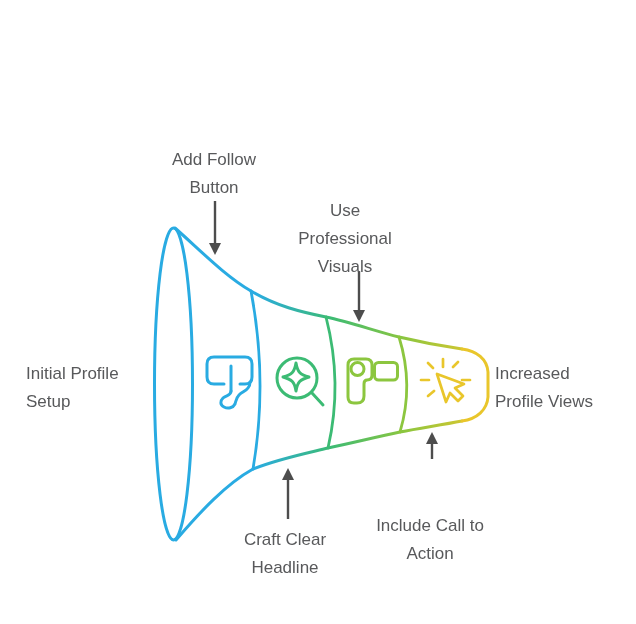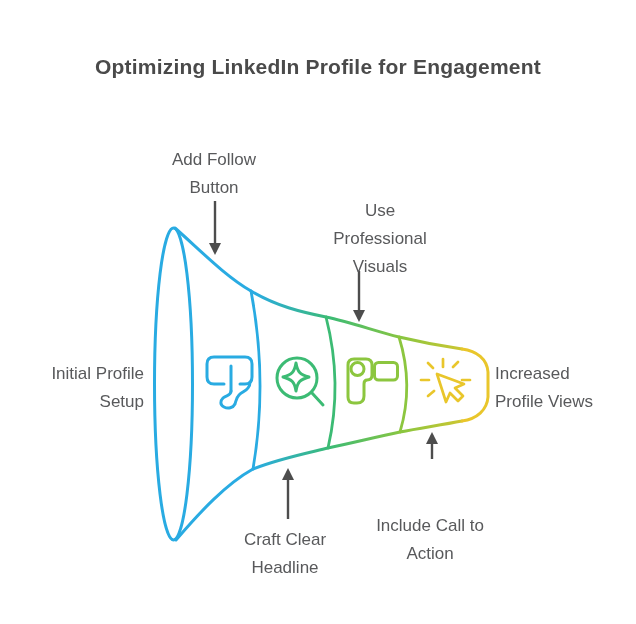--- a/index.html
+++ b/index.html
@@ -9,34 +9,33 @@
   }
   .canvas{position:absolute;inset:0;width:636px;height:624px;}
   .title{
     position:absolute;left:0;top:55px;width:636px;text-align:center;
     font-size:21px;font-weight:bold;color:#4A4A4A;letter-spacing:.2px;
   }
   .lbl{
     position:absolute;font-size:17px;line-height:28px;color:#58595B;
   }
   .lbl.center{transform:translateX(-50%);text-align:center;}
-  .lbl-initial{right:492px;top:360px;width:118px;text-align:right;}
+  .lbl-initial{right:492px;top:360px;width:118px;text-align:left;}
   .lbl-addfollow{left:214px;top:146px;width:106px;}
-  .lbl-visuals{left:380px;top:197px;width:112px;}
+  .lbl-visuals{left:345px;top:197px;width:112px;}
   .lbl-increased{left:495px;top:360px;width:126px;text-align:left;}
   .lbl-craft{left:285px;top:526px;width:106px;}
   .lbl-cta{left:430px;top:470px;width:132px;margin-top:42px;}
   svg{position:absolute;left:0;top:0;}
 </style>
 </head>
 <body>
 
 <div class="canvas">
 
-  <div class="title">Optimizing LinkedIn Profile for Engagement</div>
 
   <svg width="636" height="624" viewBox="0 0 636 624">
     <defs>
       <linearGradient id="funnelGrad" gradientUnits="userSpaceOnUse" x1="154" y1="0" x2="488" y2="0">
         <stop offset="0" stop-color="#29ABE2"></stop>
         <stop offset="0.30" stop-color="#29ABE2"></stop>
         <stop offset="0.53" stop-color="#3CBB74"></stop>
         <stop offset="0.75" stop-color="#8CC63F"></stop>
         <stop offset="1" stop-color="#E9C62B"></stop>
       </linearGradient>

